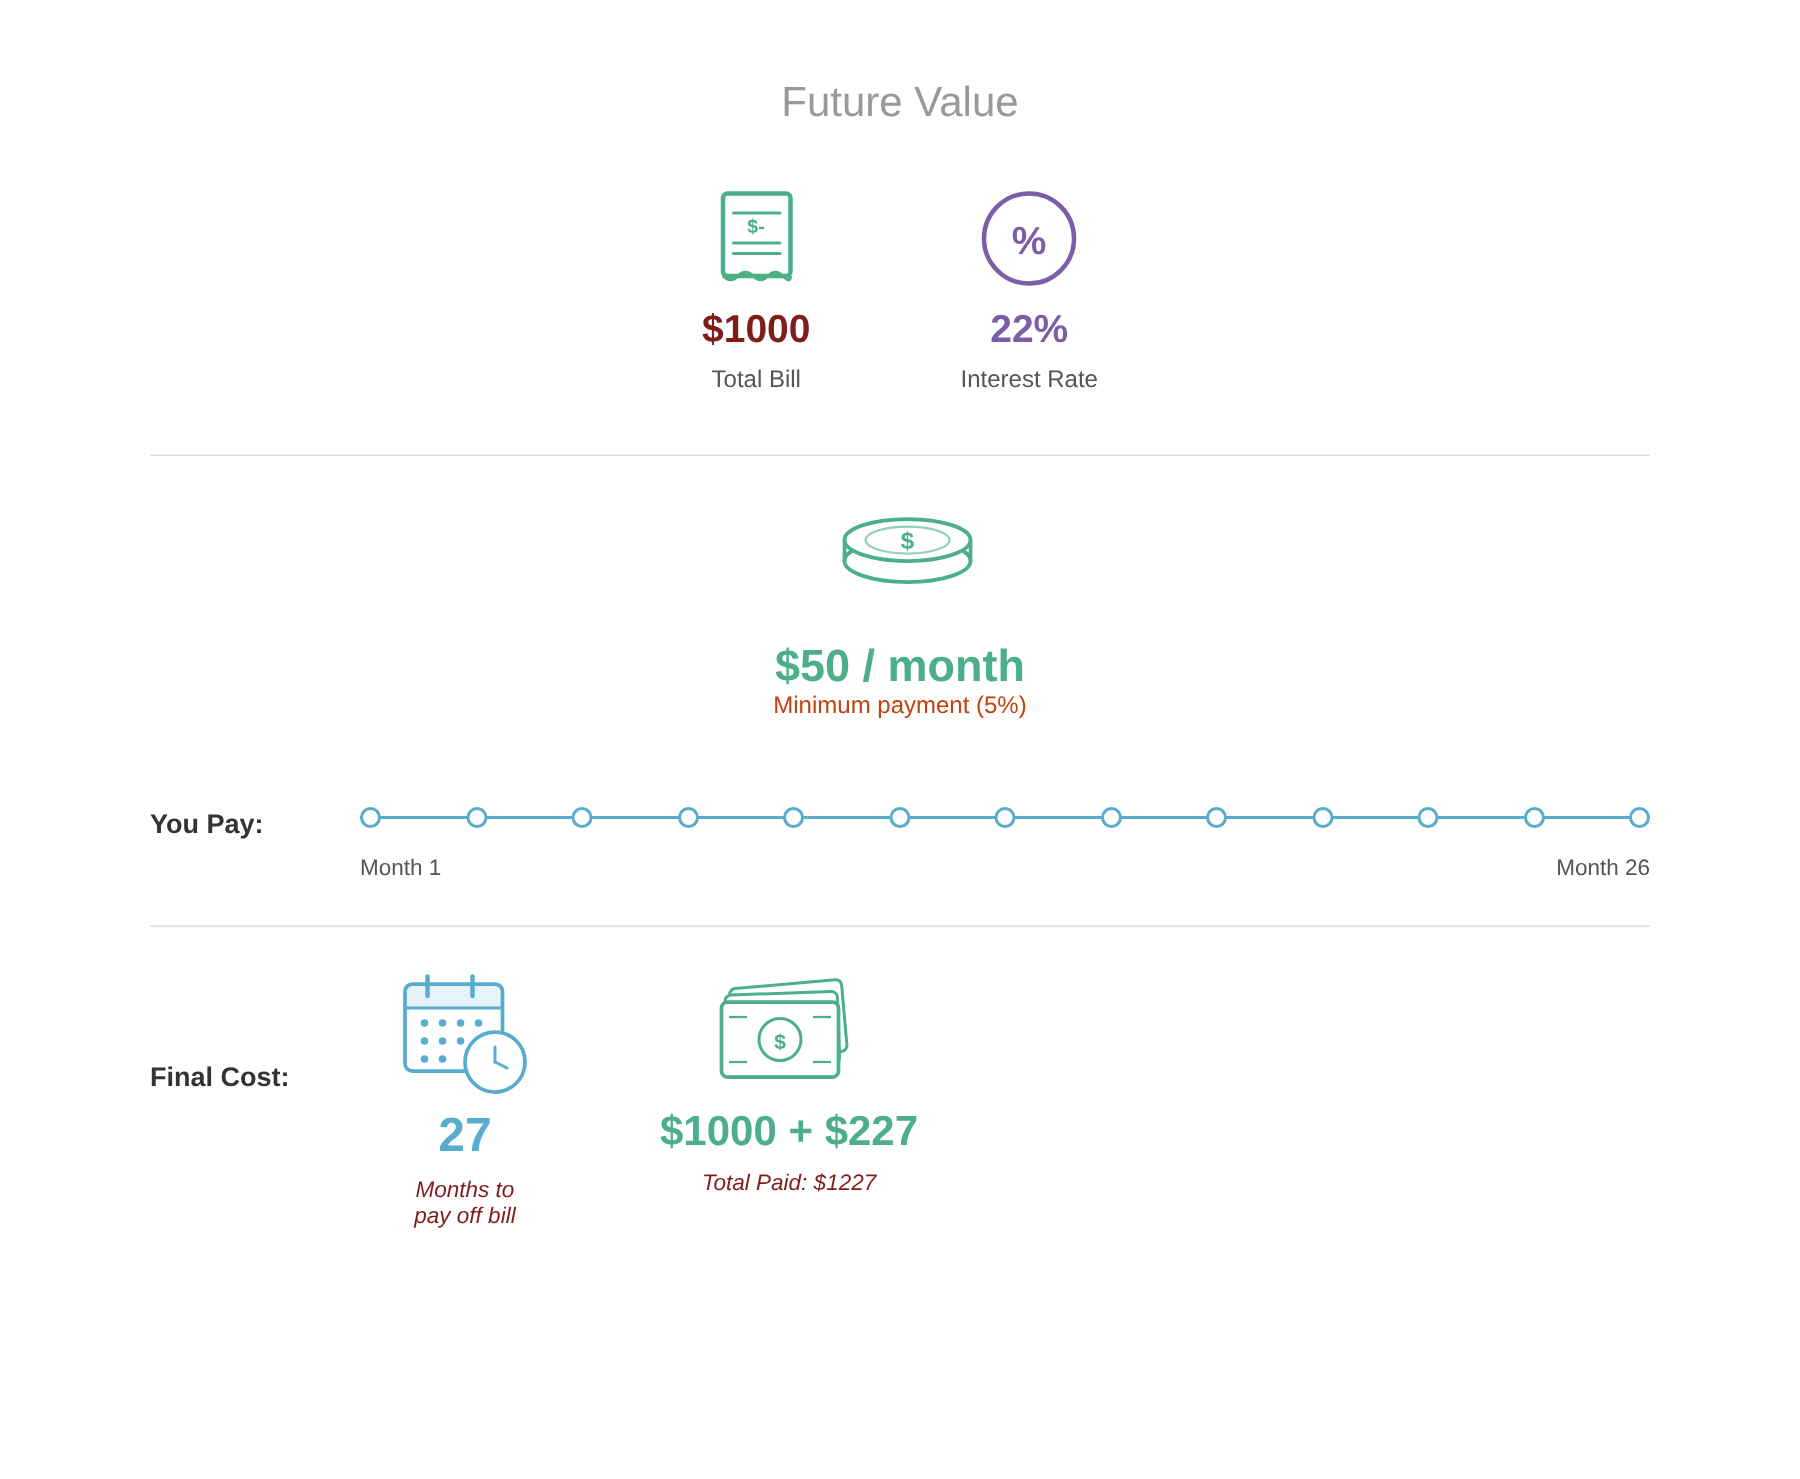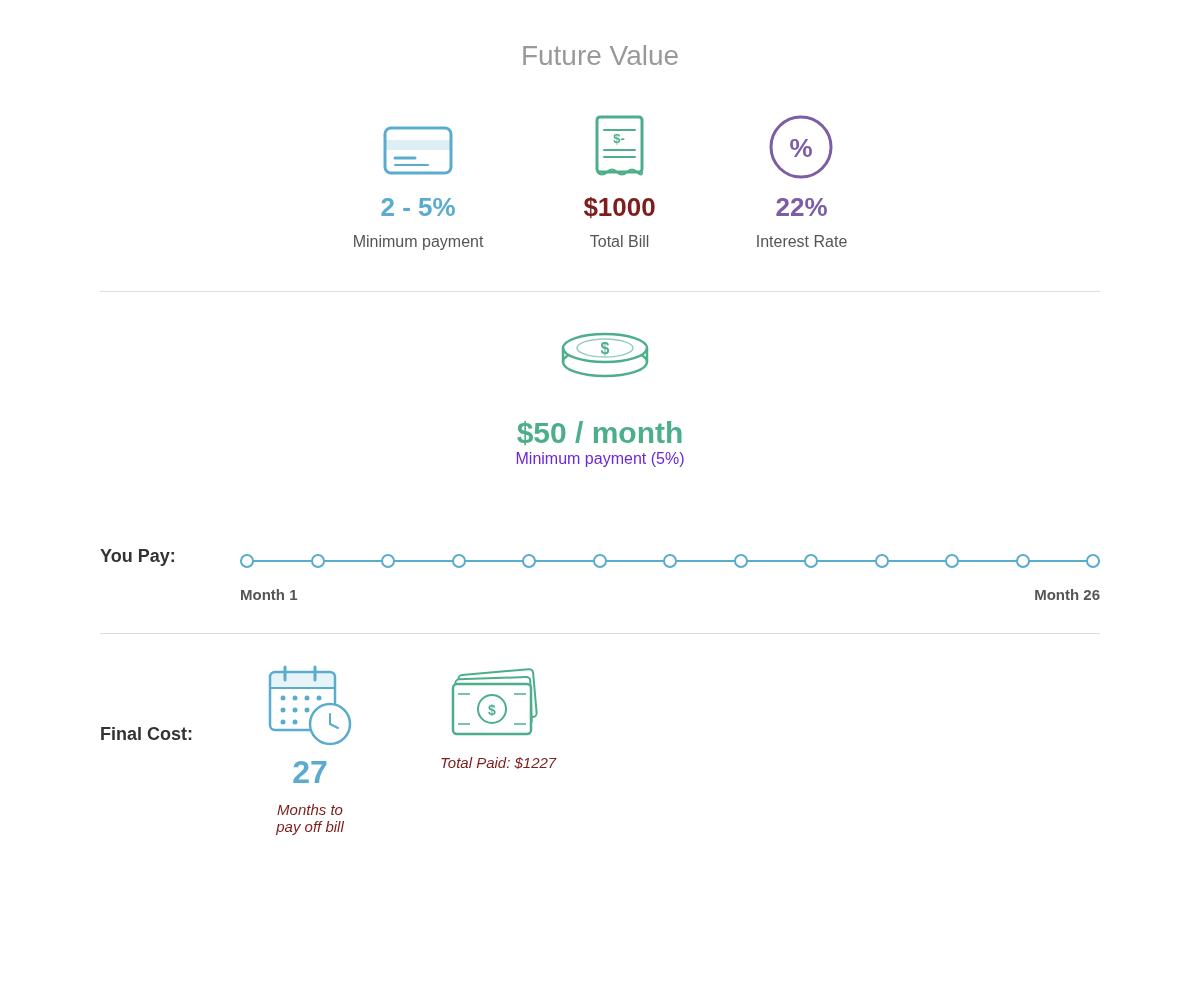--- a/index.html
+++ b/index.html
@@ -6,21 +6,21 @@
     body {
       font-family: -apple-system, BlinkMacSystemFont, 'Segoe UI', Arial, sans-serif;
       background: #ffffff;
       color: #333;
       width: 1200px;
       min-height: 986px;
     }
 
     .page-container {
       width: 1200px;
-      padding: 40px 100px;
+      padding: 52px 100px;
     }
 
     .page-title {
       text-align: center;
       font-size: 28px;
       color: #999;
       font-weight: 400;
       margin-bottom: 40px;
     }
 
@@ -83,29 +83,29 @@
 
     .payment-amount {
       font-size: 30px;
       font-weight: 600;
       color: #4caf8a;
       margin-top: 24px;
     }
 
     .payment-label {
       font-size: 16px;
-      color: #6d28d9;
-      margin-bottom: 48px;
+      color: #c2410c;
+      margin-bottom: 20px;
       text-align: right;
     }
 
     
     .timeline-row {
       display: flex;
-      align-items: flex-start;
+      align-items: flex-end;
       width: 100%;
       margin: 10px 0;
     }
 
     .timeline-label {
       font-size: 18px;
       font-weight: 600;
       color: #333;
       width: 140px;
       flex-shrink: 0;
@@ -211,32 +211,20 @@
   </style>
 </head>
 <body>
 
 <div class="page-container">
 
   <h1 class="page-title">Future Value</h1>
 
   <div class="stats-section">
 
-    <div class="stat-item">
-      <div class="stat-icon">
-        <svg width="70" height="55" viewBox="0 0 70 55">
-          <rect x="2" y="8" width="66" height="45" rx="6" ry="6" fill="none" stroke="#5aaccf" stroke-width="3"></rect>
-          <rect x="2" y="20" width="66" height="10" fill="#5aaccf" opacity="0.2"></rect>
-          <line x1="12" y1="38" x2="32" y2="38" stroke="#5aaccf" stroke-width="3" stroke-linecap="round"></line>
-          <line x1="12" y1="45" x2="45" y2="45" stroke="#5aaccf" stroke-width="2" stroke-linecap="round"></line>
-        </svg>
-      </div>
-      <span class="stat-value blue">2 - 5%</span>
-      <span class="stat-label">Minimum payment</span>
-    </div>
 
     <div class="stat-item">
       <div class="stat-icon">
         <svg width="55" height="65" viewBox="0 0 55 65">
           <rect x="5" y="2" width="45" height="55" rx="3" ry="3" fill="none" stroke="#4caf8a" stroke-width="3"></rect>
 
           <path d="M5,57 Q10,62 15,57 Q20,52 25,57 Q30,62 35,57 Q40,52 45,57 Q50,62 50,57" fill="none" stroke="#4caf8a" stroke-width="2"></path>
           <text x="27" y="28" text-anchor="middle" font-size="13" fill="#4caf8a" font-weight="600">$-</text>
           <line x1="12" y1="35" x2="43" y2="35" stroke="#4caf8a" stroke-width="2" stroke-linecap="round"></line>
           <line x1="12" y1="42" x2="43" y2="42" stroke="#4caf8a" stroke-width="2" stroke-linecap="round"></line>
@@ -297,21 +285,21 @@
               <div class="dot"></div>
               <div class="dot"></div>
               <div class="dot"></div>
               <div class="dot"></div>
               <div class="dot"></div>
               <div class="dot"></div>
               <div class="dot"></div>
             </div>
         </div>
       </div>
-      <div style="display:flex; justify-content:space-between; padding-left:140px;font-weight:bold;">
+      <div style="display:flex; justify-content:space-between; padding-left:140px;">
         <span class="month-label-left">Month 1</span>
         <span class="month-label-right">Month 26</span>
       </div>
     </div>
   </div>
 
   <hr class="divider">
 
   <div class="final-cost-section">
     <div class="final-cost-label">Final Cost:</div>
@@ -365,19 +353,22 @@
             <circle cx="44" cy="45" r="14" fill="none" stroke="#4caf8a" stroke-width="2"></circle>
 
             <text x="44" y="51" text-anchor="middle" font-size="14" fill="#4caf8a" font-weight="700">$</text>
 
             <line x1="10" y1="30" x2="22" y2="30" stroke="#4caf8a" stroke-width="1.5"></line>
             <line x1="66" y1="30" x2="78" y2="30" stroke="#4caf8a" stroke-width="1.5"></line>
             <line x1="10" y1="60" x2="22" y2="60" stroke="#4caf8a" stroke-width="1.5"></line>
             <line x1="66" y1="60" x2="78" y2="60" stroke="#4caf8a" stroke-width="1.5"></line>
           </svg>
         </div>
+        <span class="cost-value" style="font-size:28px; font-weight:700;">
+          <span style="color:#4caf8a;">$1000 + $227</span>
+        </span>
         <span class="cost-sublabel">Total Paid: $1227</span>
       </div>
 
     </div>
   </div>
 
 </div>
 
 </body></html>

